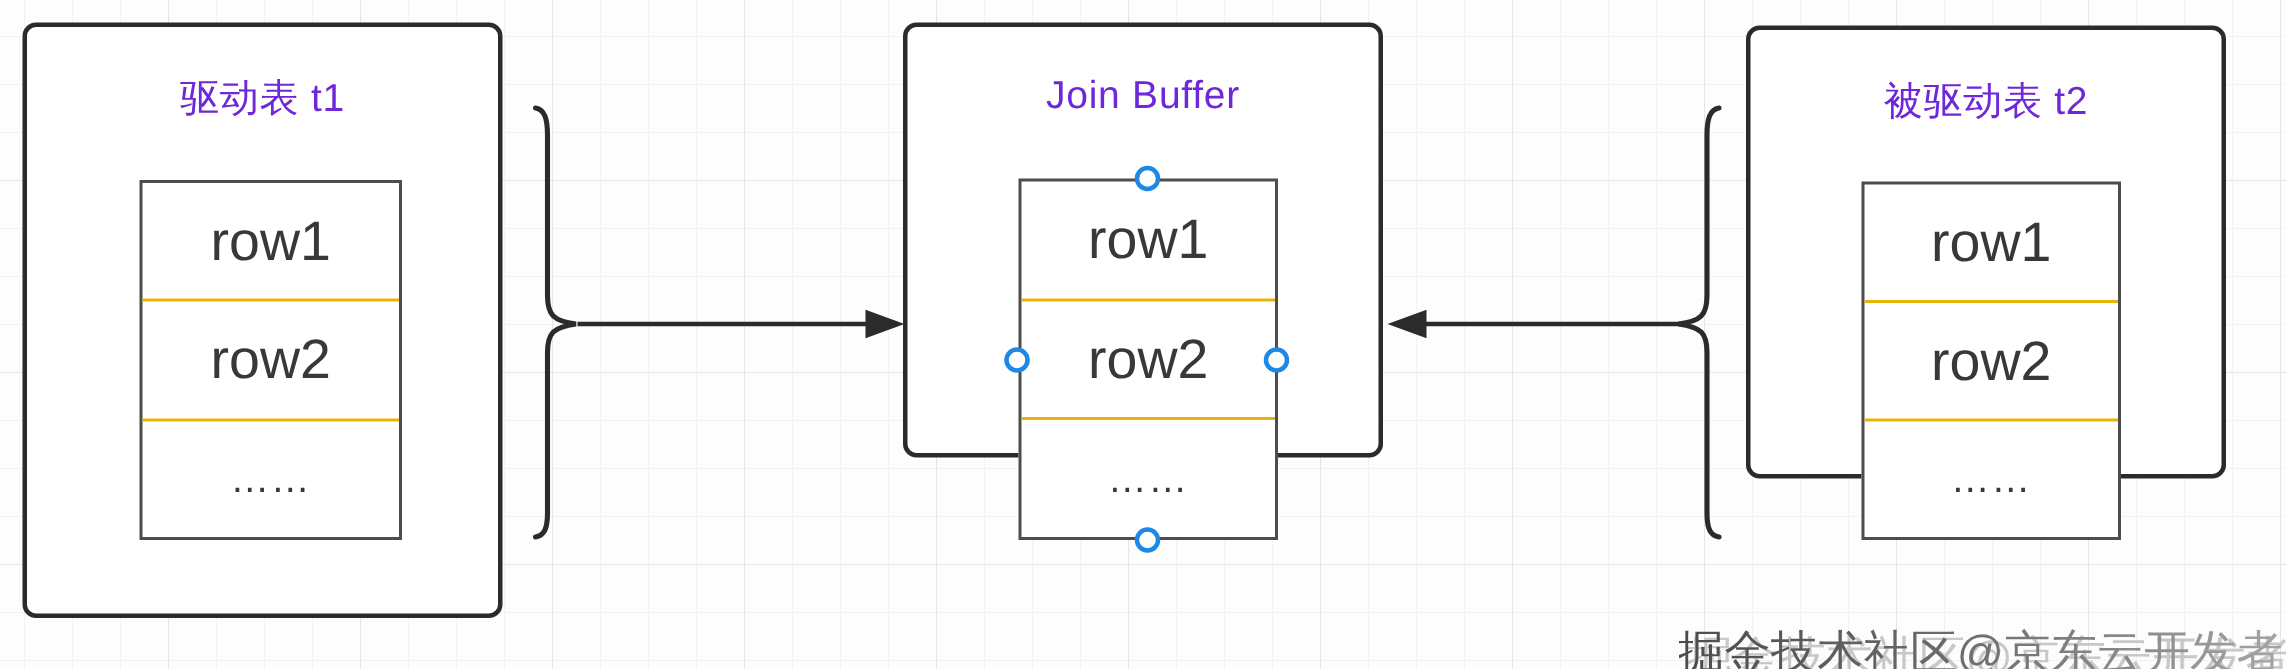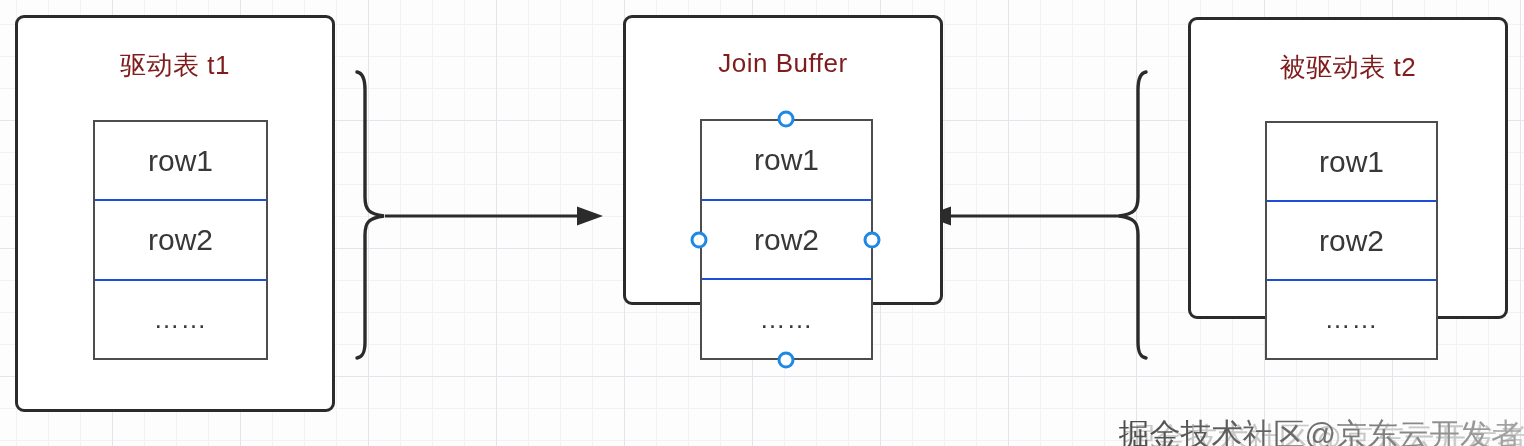--- a/index.html
+++ b/index.html
@@ -34,40 +34,40 @@
     border: 3px solid #2b2b2b;
     border-radius: 9px;
   }
 
   .box-title {
     position: absolute;
     left: 0; top: 30px;
     width: 100%;
     text-align: center;
     font-size: 26px;
-    color: #7f1d1d;
+    color: #6d28d9;
     letter-spacing: 0.5px;
   }
 
   .inner-table {
     position: absolute;
     background: #ffffff;
     border: 2px solid #4d4d4d;
     display: flex;
     flex-direction: column;
   }
 
   .inner-table .row {
     flex: 1;
     display: flex;
     align-items: center;
     justify-content: center;
-    font-size: 30px;
+    font-size: 37px;
     color: #383838;
-    border-bottom: 2px solid #1d4ed8;
+    border-bottom: 2px solid #eab308;
   }
   .inner-table .row:last-child { border-bottom: none; }
   .inner-table .row.ellipsis { font-size: 26px; letter-spacing: 1px; }
 
   .handle {
     position: absolute;
     width: 17px; height: 17px;
     border: 3px solid #1e88e5;
     border-radius: 50%;
     background: #ffffff;
@@ -120,34 +120,34 @@
 
   <div class="big-box" style="left:15px; top:15px; width:320px; height:397px;">
     <div class="box-title">驱动表 t1</div>
     <div class="inner-table" style="left:75px; top:102px; width:175px; height:240px;">
       <div class="row">row1</div>
       <div class="row">row2</div>
       <div class="row ellipsis">……</div>
     </div>
   </div>
 
-  <div class="big-box" style="left:602px; top:15px; width:320px; height:290px;margin-left:21px;">
+  <div class="big-box" style="left:602px; top:15px; width:320px; height:290px;">
     <div class="box-title">Join Buffer</div>
     <div class="inner-table" style="left:74px; top:101px; width:173px; height:241px;">
       <div class="row">row1</div>
       <div class="row">row2</div>
       <div class="row ellipsis">……</div>
     </div>
     <span class="handle" style="left:160px; top:101px;"></span>
     <span class="handle" style="left:73px; top:222px;"></span>
     <span class="handle" style="left:246px; top:222px;"></span>
     <span class="handle" style="left:160px; top:342px;"></span>
   </div>
 
-  <div class="big-box" style="left:1188px; top:17px; width:320px; height:302px;">
+  <div class="big-box" style="left:1164px; top:17px; width:320px; height:302px;">
     <div class="box-title">被驱动表 t2</div>
     <div class="inner-table" style="left:74px; top:101px; width:173px; height:239px;">
       <div class="row">row1</div>
       <div class="row">row2</div>
       <div class="row ellipsis">……</div>
     </div>
   </div>
 
   <div class="watermark">
     <span class="wm-ghost">掘金技术社区@京东云开发者</span>

